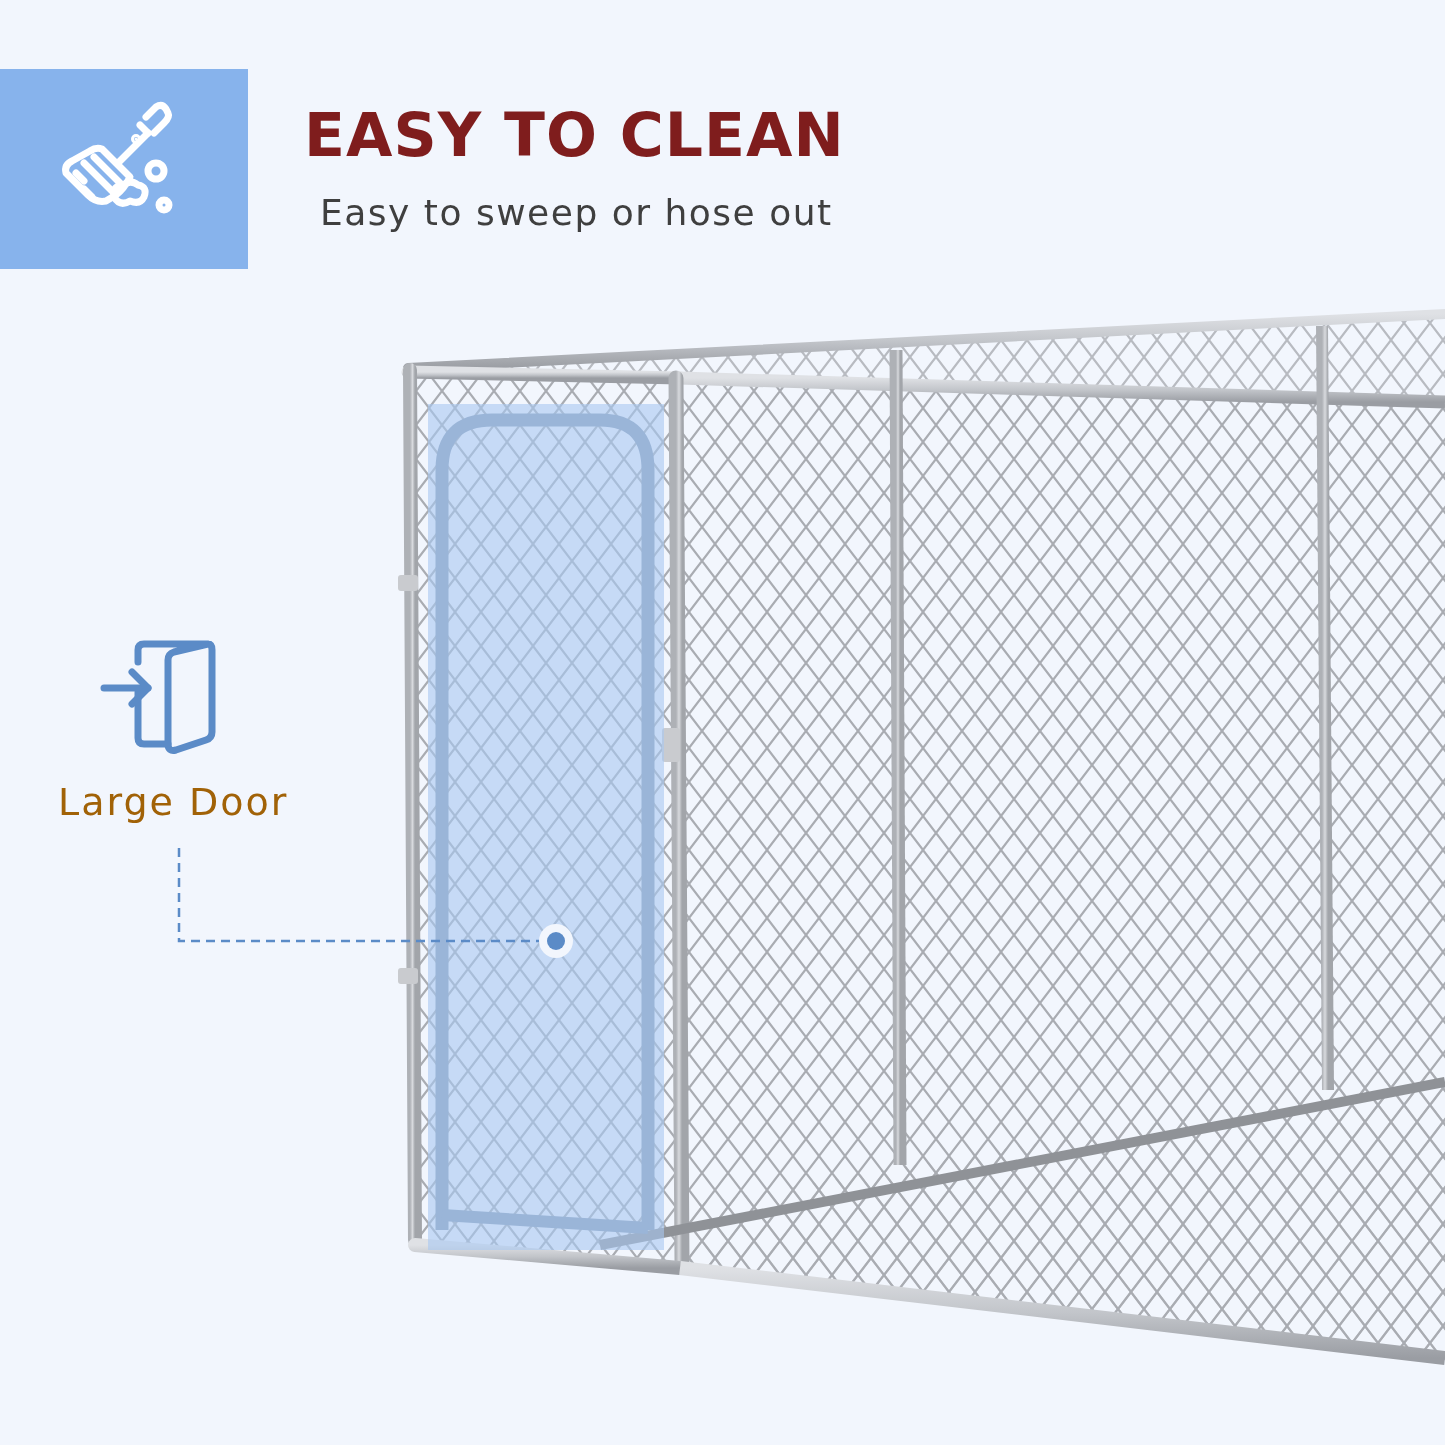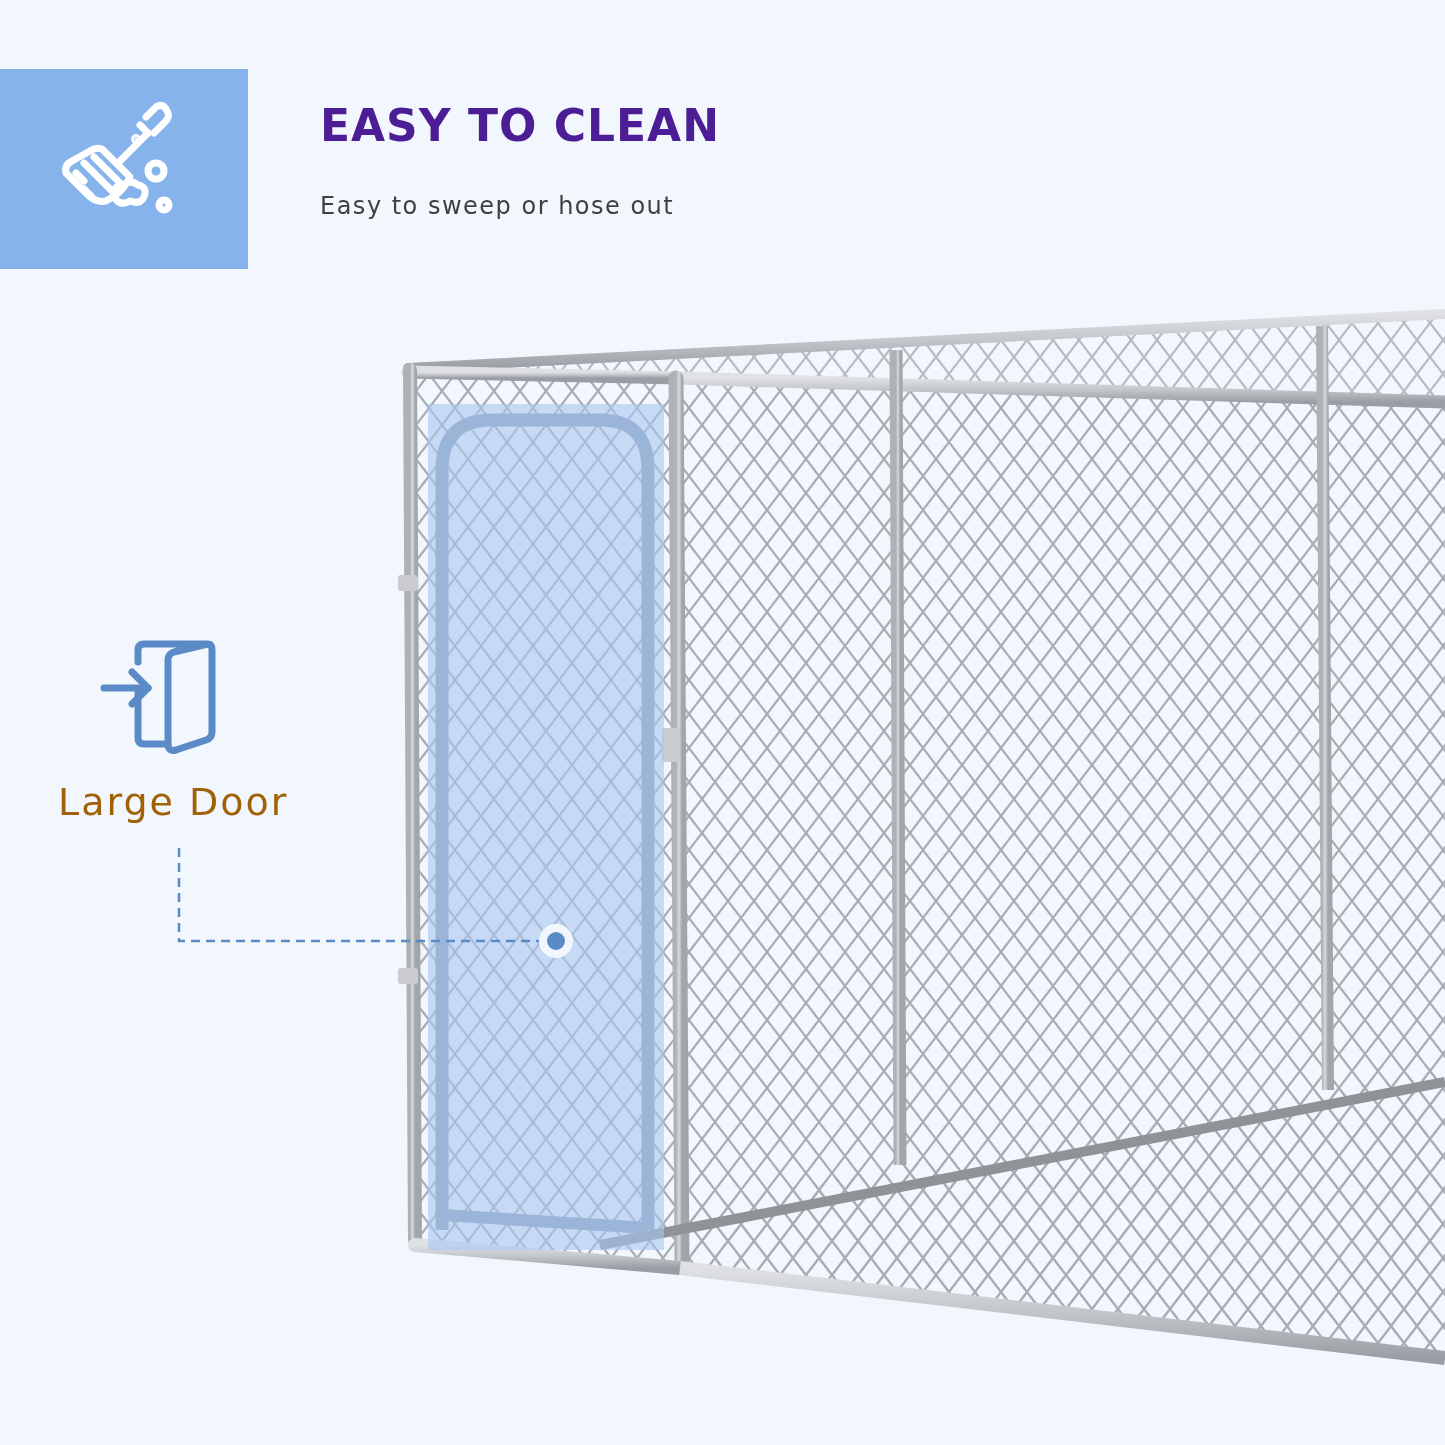--- a/index.html
+++ b/index.html
@@ -1,19 +1,19 @@
 <!DOCTYPE html>
 <html><head>
 <meta charset="utf-8">
 <style>
   html,body{margin:0;padding:0;}
   body{width:1445px;height:1445px;background:#f2f6fd;position:relative;overflow:hidden;font-family:"DejaVu Sans","Liberation Sans",sans-serif;}
   .icon-box{position:absolute;left:0;top:69px;width:248px;height:200px;background:#87b3ec;display:flex;align-items:center;justify-content:center;}
-  .title{position:absolute;left:320px;top:100px;font-family:"DejaVu Sans",sans-serif;font-weight:bold;font-size:44px;color:#4c1d95;letter-spacing:1px;white-space:nowrap;}
-  .subtitle{position:absolute;left:320px;top:192px;font-family:"DejaVu Sans",sans-serif;font-size:24px;color:#3f3f3f;letter-spacing:1.5px;white-space:nowrap;}
+  .title{position:absolute;left:304px;top:100px;font-family:"DejaVu Sans",sans-serif;font-weight:bold;font-size:60px;color:#7f1d1d;letter-spacing:1px;white-space:nowrap;}
+  .subtitle{position:absolute;left:320px;top:192px;font-family:"DejaVu Sans",sans-serif;font-size:36px;color:#3f3f3f;letter-spacing:1.5px;white-space:nowrap;}
   .door-icon{position:absolute;left:98px;top:638px;}
   .door-label{position:absolute;left:58px;top:780px;font-family:"DejaVu Sans",sans-serif;font-size:38px;color:#a16207;letter-spacing:2px;white-space:nowrap;}
   .leader{position:absolute;left:0;top:0;}
   .kennel{position:absolute;left:0;top:0;}
 </style>
 </head>
 <body>
 
 <svg class="kennel" width="1445" height="1445" viewBox="0 0 1445 1445">
   <defs>

